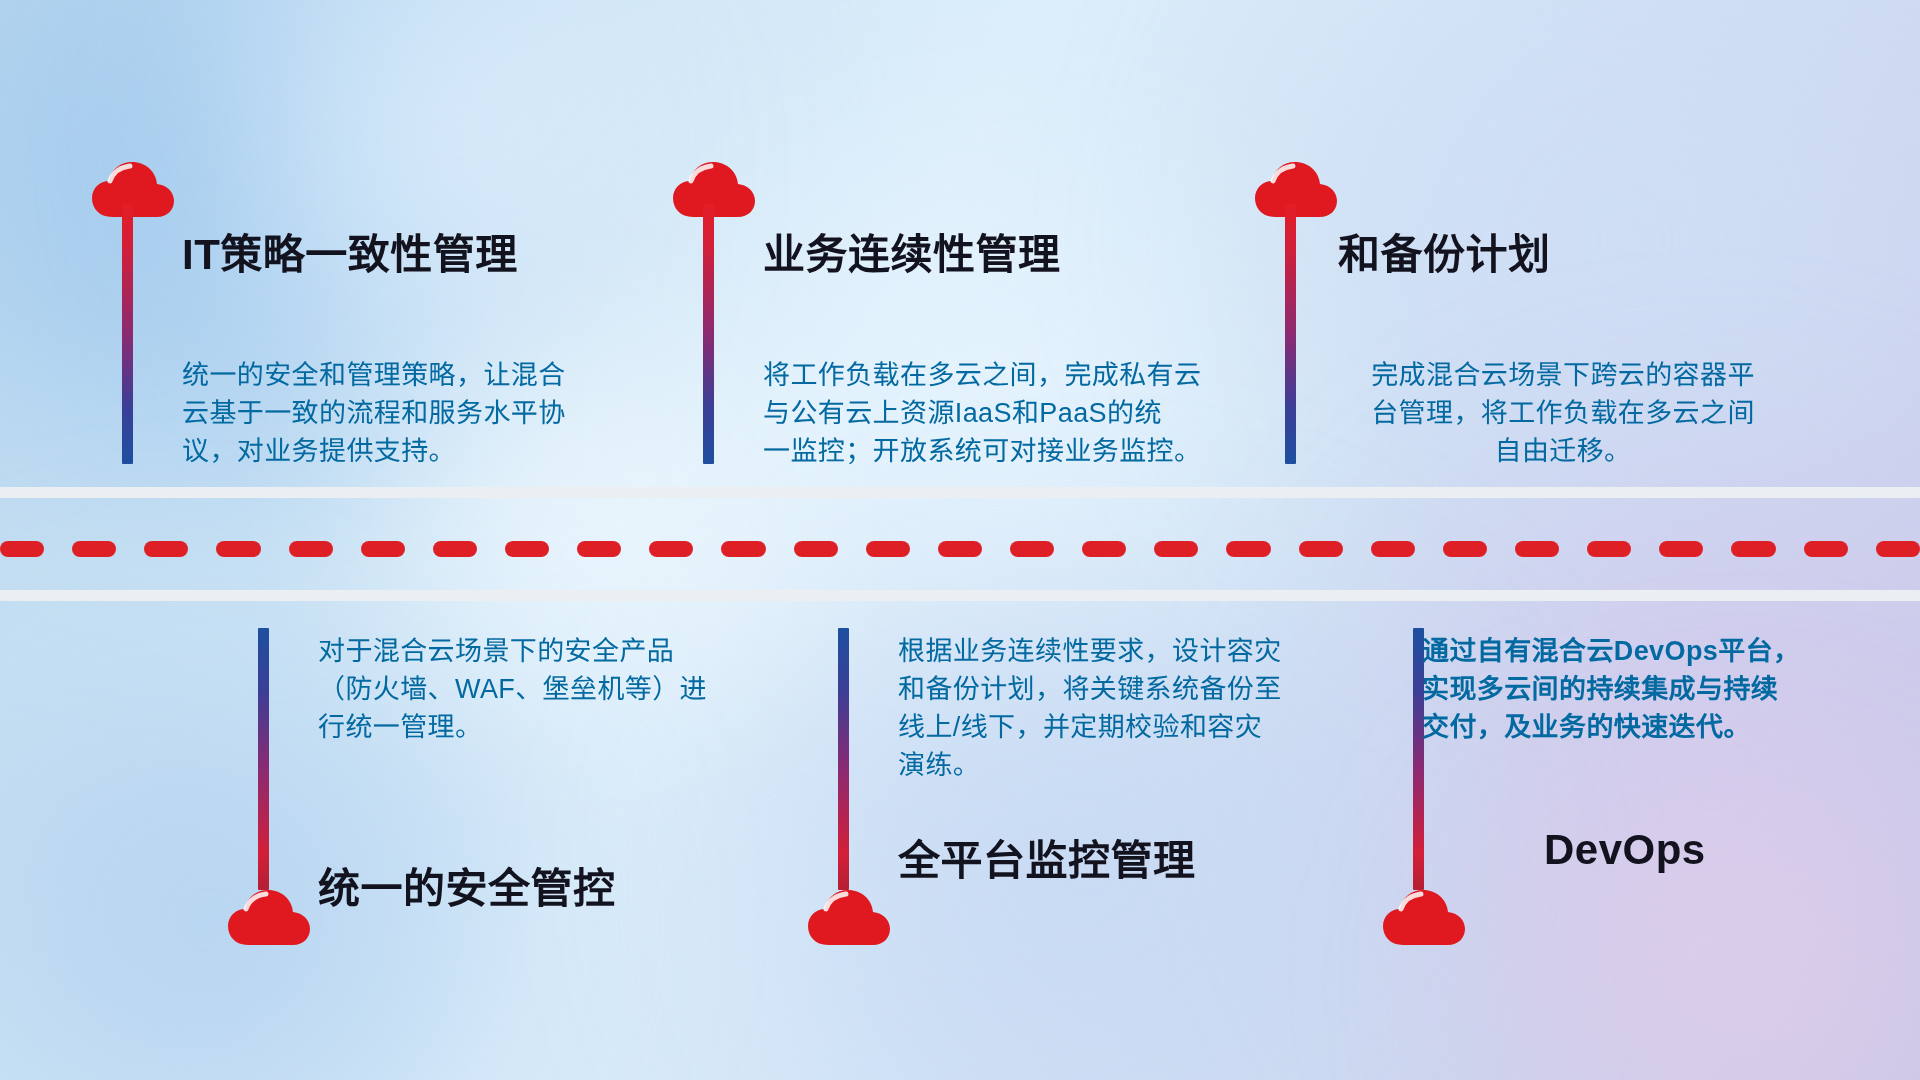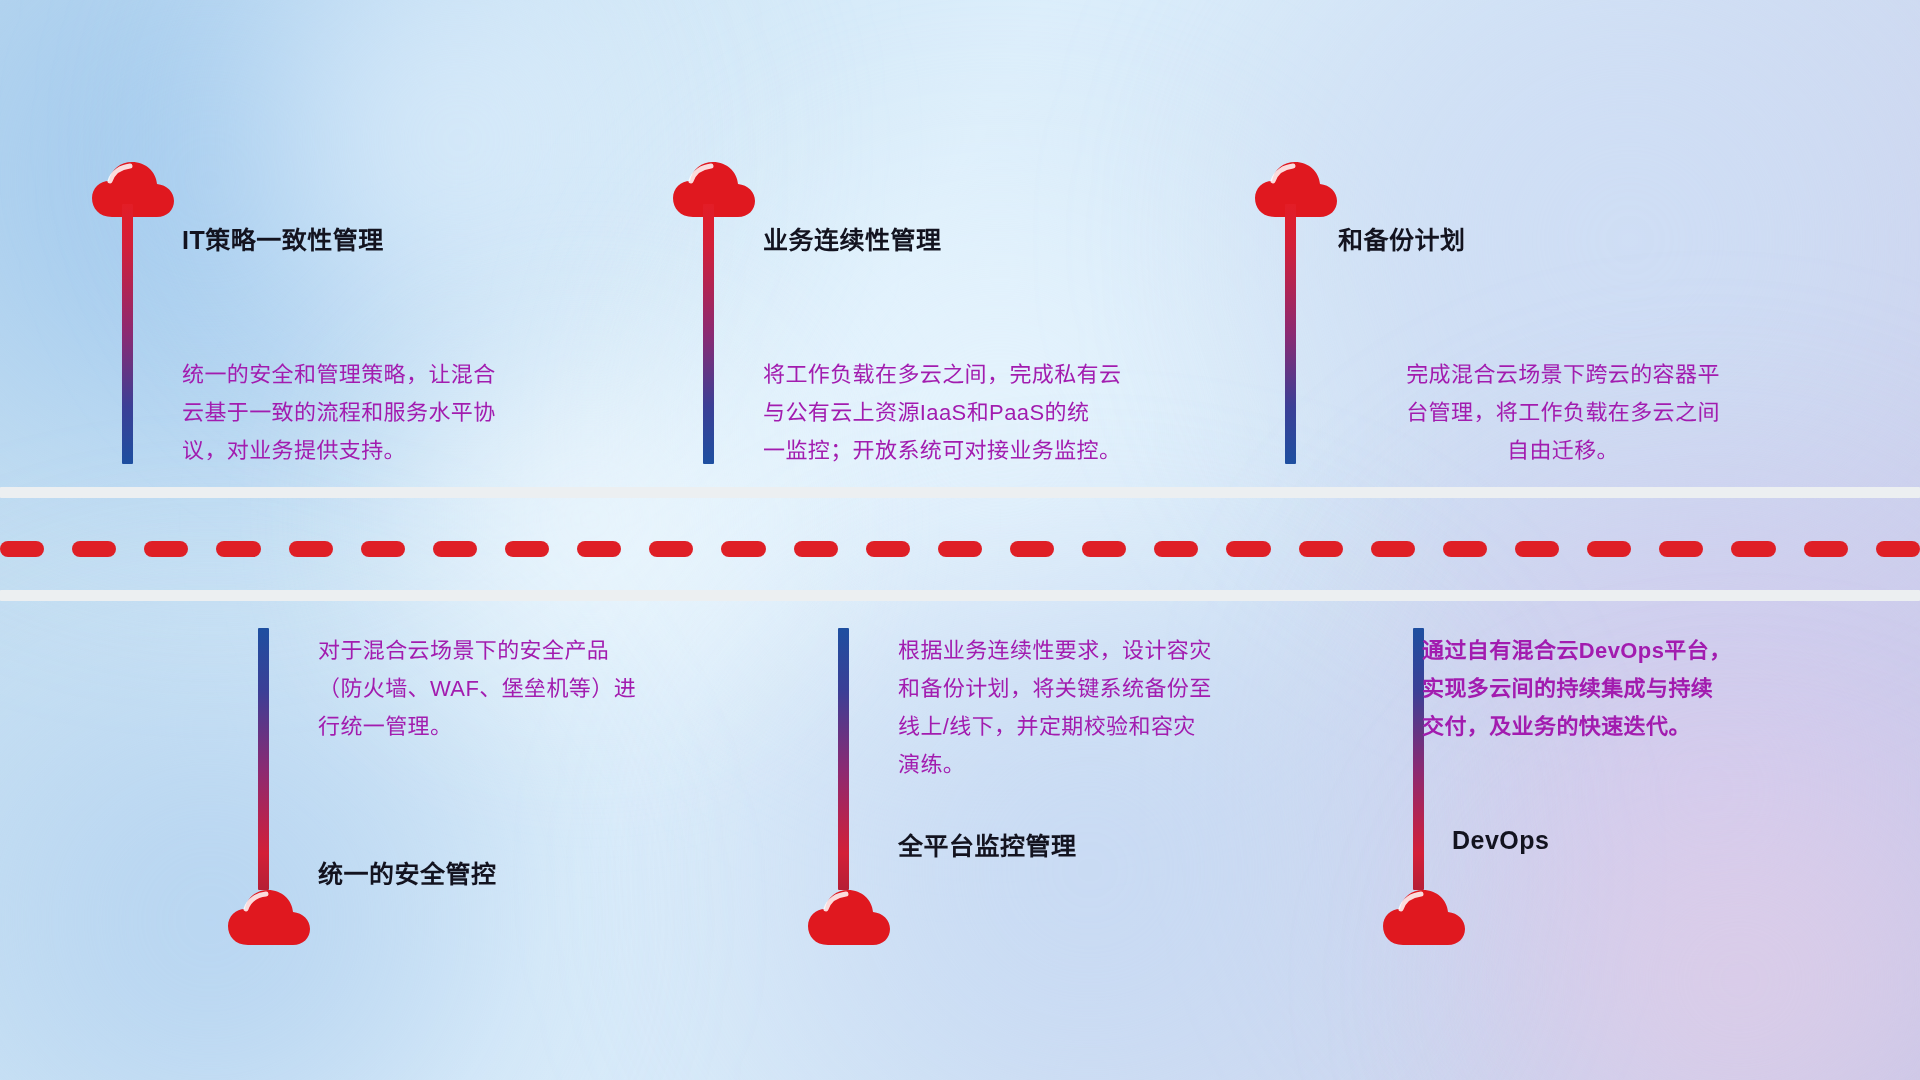--- a/index.html
+++ b/index.html
@@ -45,25 +45,25 @@
   .pillar{position:absolute;}
   .bar{position:absolute;width:11px;border-radius:1px;}
   .bar.down{background:linear-gradient(180deg,#e31d26 0%,#d31f38 16%,#8b2a72 50%,#3b3f96 78%,#1e4fa0 100%);}
   .bar.up{background:linear-gradient(180deg,#1e4fa0 0%,#3b3f96 24%,#8b2a72 54%,#d31f38 86%,#b51f35 100%);}
 
   .cloud{position:absolute;width:86px;height:60px;}
   .cloud svg{display:block;width:100%;height:100%;}
 
   .p-title{
     position:absolute;white-space:nowrap;
-    font-size:25px;font-weight:700;color:#13131f;letter-spacing:.5px;
+    font-size:42px;font-weight:700;color:#13131f;letter-spacing:.5px;
   }
   .p-body{
     position:absolute;
-    font-size:22px;line-height:38px;color:#a21caf;letter-spacing:.4px;
+    font-size:27px;line-height:38px;color:#0369a1;letter-spacing:.4px;
     white-space:pre-line;font-weight:400;
   }
 </style>
 </head>
 <body>
 
 <div id="stage">
   <div class="bg-base"></div>
   <div class="bg-glow glow-a"></div>
   <div class="bg-glow glow-b"></div>
@@ -178,21 +178,21 @@
         <path d="M20 21 C23 12 31 7 40 6" stroke="#ffffff" stroke-width="5" stroke-linecap="round" fill="none" opacity=".85"></path>
       </svg>
     </div>
   </div>
 
   <div class="pillar">
     <div class="bar up" style="left:1413px;top:628px;height:262px;"></div>
     <div class="p-body" style="left:1422px;top:632px;width:440px;font-weight:bold;">通过自有混合云DevOps平台，
 实现多云间的持续集成与持续
 交付，及业务的快速迭代。</div>
-    <div class="p-title" style="left:1452px;top:826px;text-align:right;">DevOps</div>
+    <div class="p-title" style="left:1544px;top:826px;text-align:right;">DevOps</div>
     <div class="cloud" style="left:1381px;top:888px;">
       <svg viewBox="0 0 86 60" xmlns="http://www.w3.org/2000/svg">
         <path d="M22 57 C9 57 2 48 2 38 C2 28 10 21 19 21 C21 9 31 2 42 2 C56 2 66 12 67 24 C77 25 84 32 84 41 C84 50 77 57 67 57 Z" fill="#e0181f"></path>
         <path d="M20 21 C23 12 31 7 40 6" stroke="#ffffff" stroke-width="5" stroke-linecap="round" fill="none" opacity=".85"></path>
       </svg>
     </div>
   </div>
 </div>
 
 </body></html>

